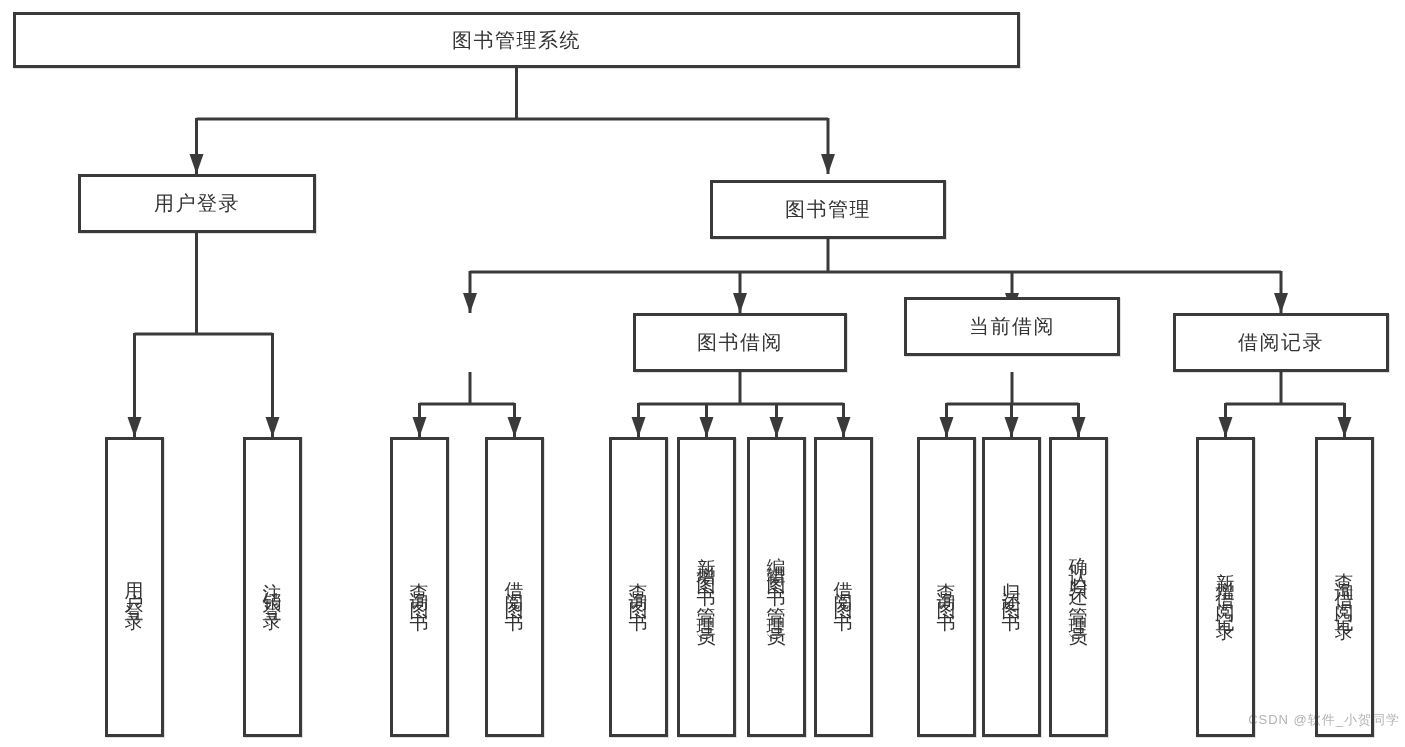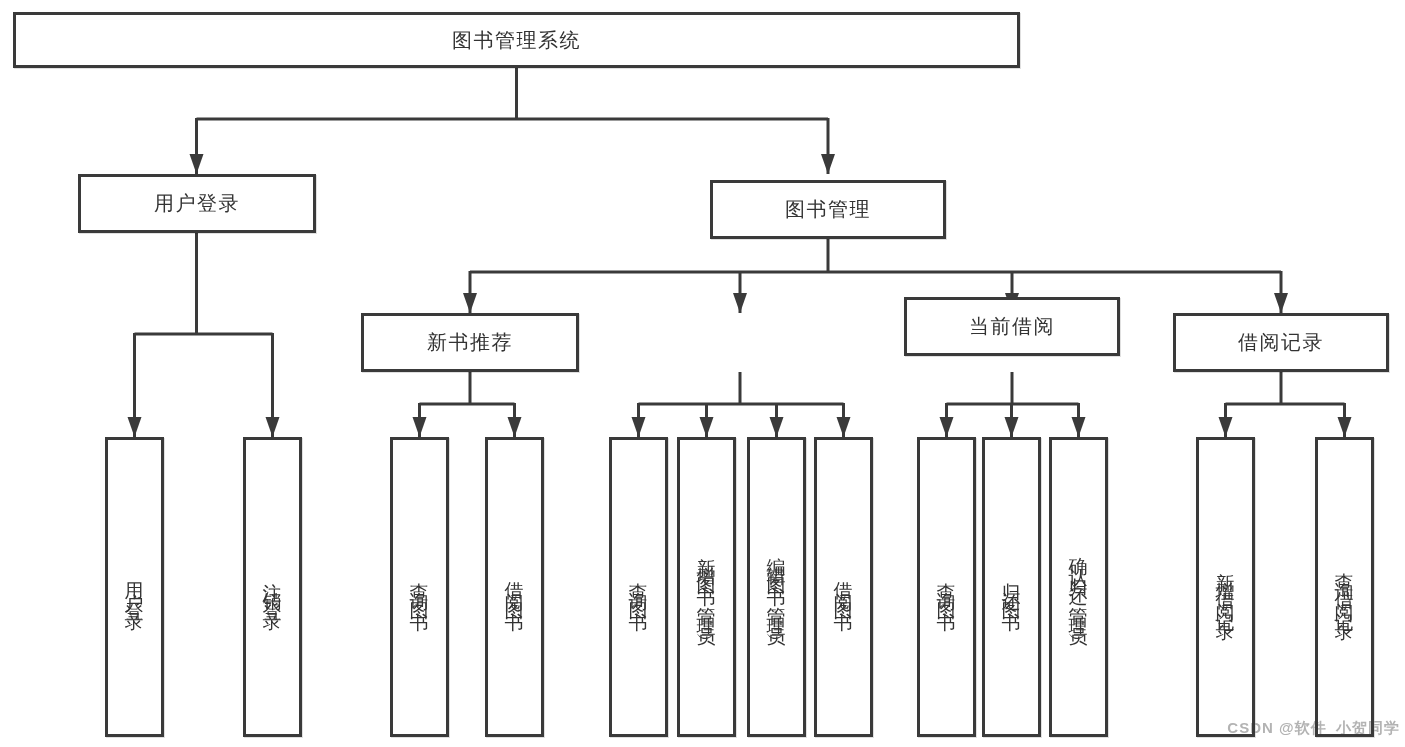--- a/index.html
+++ b/index.html
@@ -47,27 +47,26 @@
   .box.v{
     writing-mode:vertical-rl;
     font-size:19px;
     letter-spacing:10px;
     line-height:1;
     text-align:center;
   }
   .watermark{
     position:absolute;
     right:5px;
-    bottom:9px;
+    bottom:18px;
     color:var(--watermark);
-    font-size:15px;
+    font-size:13px;
     letter-spacing:1px;
     white-space:nowrap;
     mix-blend-mode:darken;
-    font-weight:bold;
   }
 </style>
 </head>
 <body>
 
 <div class="canvas">
 
   <svg class="connectors" width="1405" height="747" viewBox="0 0 1405 747" xmlns="http://www.w3.org/2000/svg">
     <defs>
       <marker id="arw" markerUnits="userSpaceOnUse" markerWidth="22" markerHeight="16" refX="20" refY="8" orient="auto">
@@ -114,21 +113,21 @@
     <path class="ln" d="M1225.5 404 H1344.5"></path>
     <line class="ln" x1="1225.5" y1="403" x2="1225.5" y2="437" marker-end="url(#arw)"></line>
     <line class="ln" x1="1344.5" y1="403" x2="1344.5" y2="437" marker-end="url(#arw)"></line>
   </svg>
 
   <div class="box h root" style="left:13px;top:12px;width:1007px;height:56px">图书管理系统</div>
 
   <div class="box h" style="left:78px;top:174px;width:238px;height:59px">用户登录</div>
   <div class="box h" style="left:710px;top:180px;width:236px;height:59px">图书管理</div>
 
-  <div class="box h" style="left:361px;top:313px;width:218px;height:59px">新书推荐</div>
+  <div class="box h" style="left:633px;top:313px;width:214px;height:59px">图书借阅</div>
   <div class="box h" style="left:904px;top:297px;width:216px;height:59px">当前借阅</div>
   <div class="box h" style="left:1173px;top:313px;width:216px;height:59px">借阅记录</div>
 
   <div class="box v" style="left:105px;top:437px;width:59px;height:300px">用户登录</div>
   <div class="box v" style="left:243px;top:437px;width:59px;height:300px">注销登录</div>
 
   <div class="box v" style="left:390px;top:437px;width:59px;height:300px">查询图书</div>
   <div class="box v" style="left:485px;top:437px;width:59px;height:300px">借阅图书</div>
 
   <div class="box v" style="left:609px;top:437px;width:59px;height:300px">查询图书</div>

